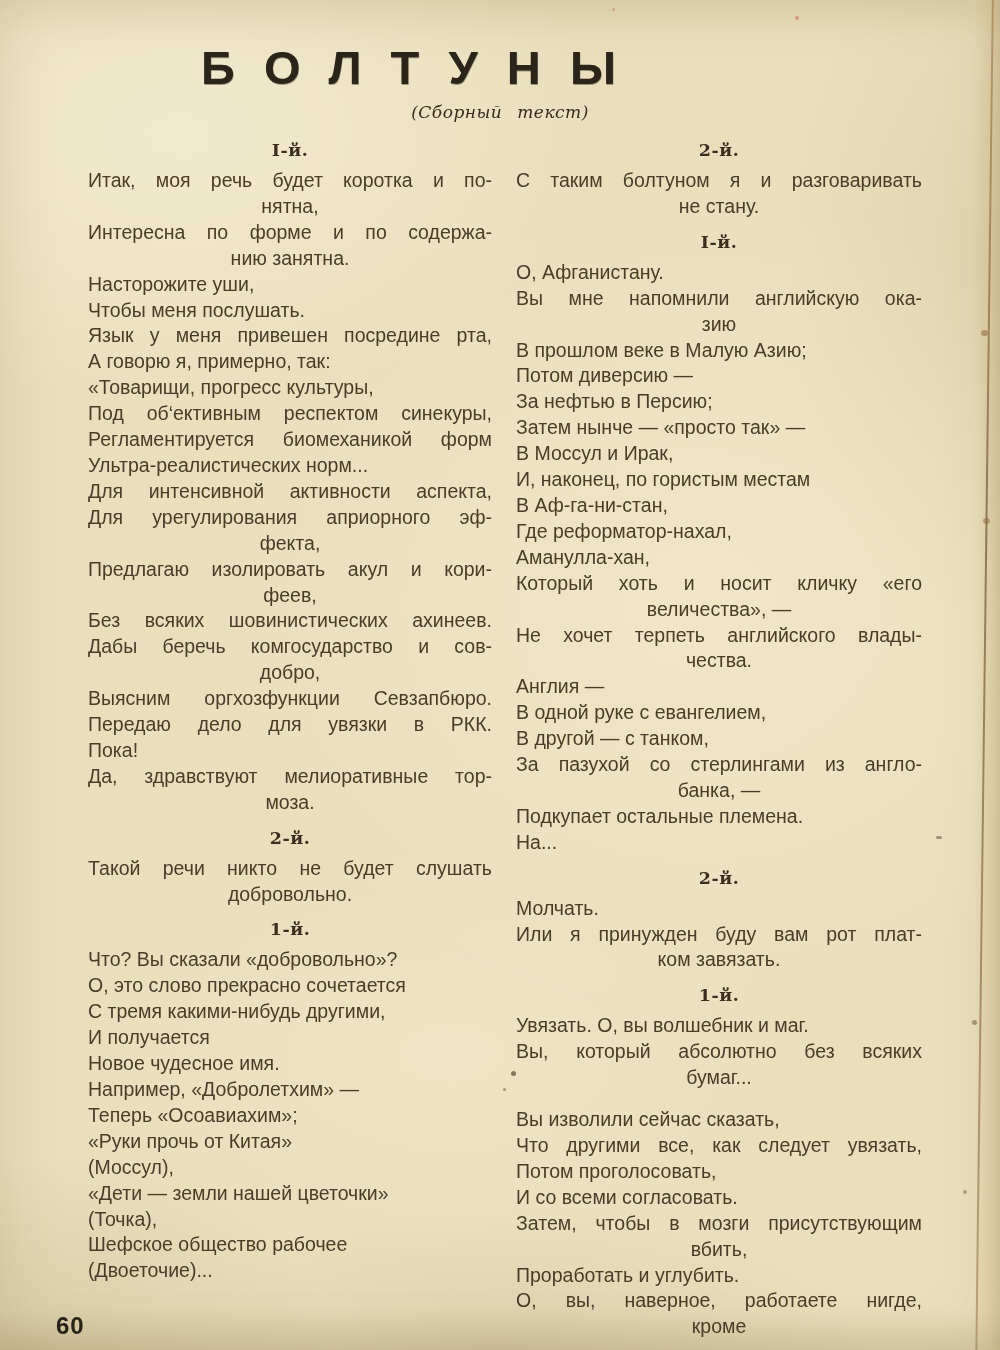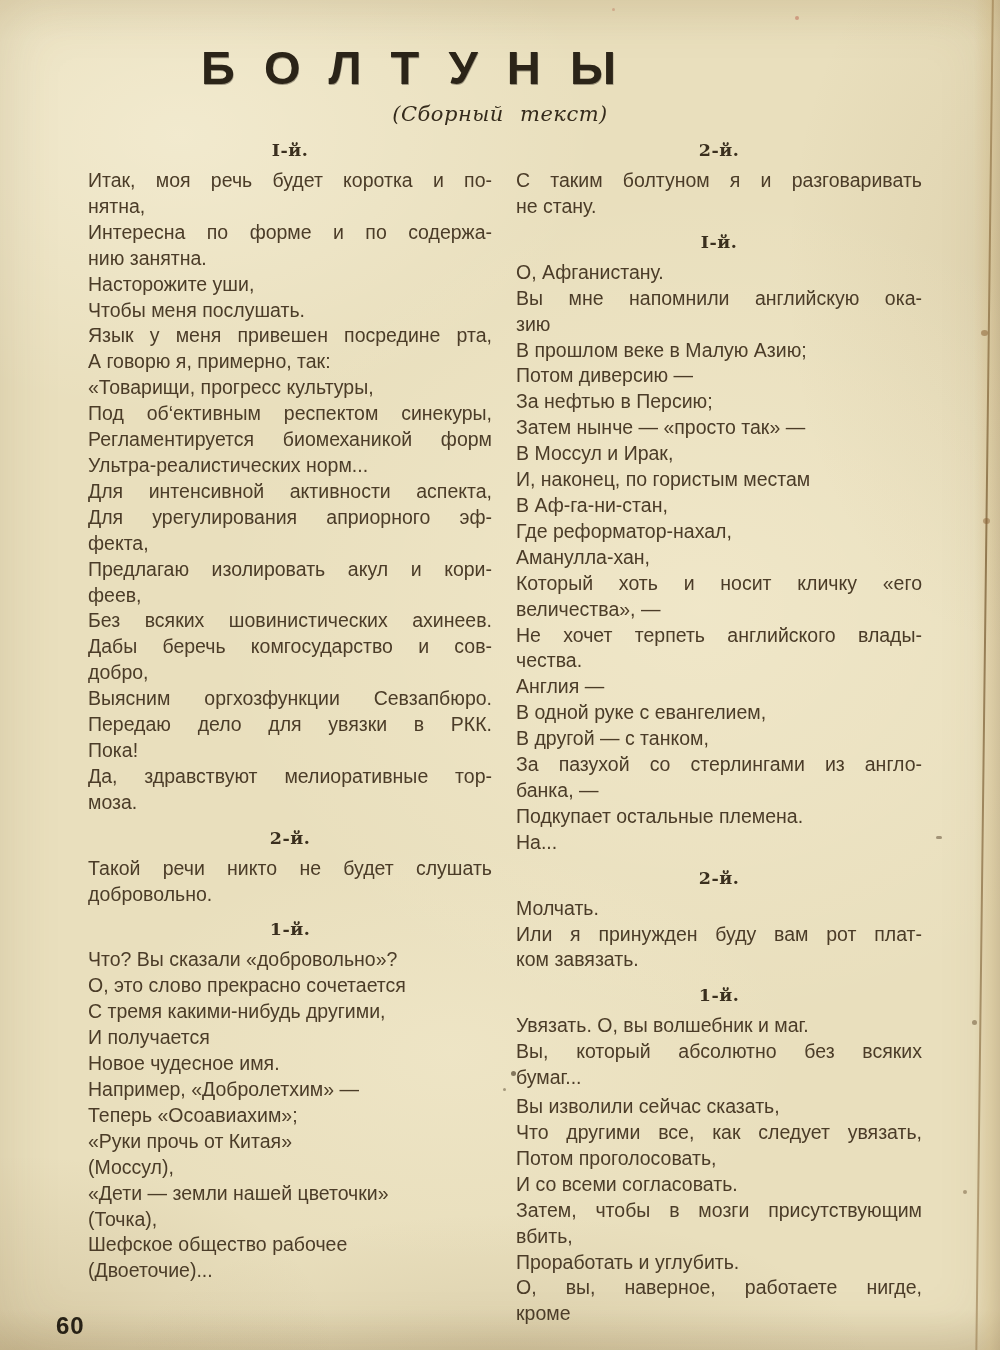--- a/index.html
+++ b/index.html
@@ -38,36 +38,36 @@
     text-align:center;
     font-size:47px; font-weight:bold;
     letter-spacing:0.62em; text-indent:0.62em;
     color:#2b2418;
     text-shadow:0.5px 0.5px 0 rgba(43,36,24,.4);
   }
   .subtitle{
     position:absolute; top:102px; left:0; width:1000px;
     text-align:center;
     font-family:"DejaVu Serif", serif; font-style:italic;
-    font-size:21px; letter-spacing:0.5px; word-spacing:9px;
+    font-size:17px; letter-spacing:0.5px; word-spacing:9px;
     color:#352b1c;
   }
   .columns{
     position:absolute; top:128px; left:88px;
     display:flex; gap:24px;
   }
   .col{ width:404px; }
   .col.right{ width:406px; }
   .line{
     font-size:19.5px; line-height:25.9px;
     white-space:nowrap;
   }
   .line.j{ white-space:normal; text-align:justify; text-align-last:justify; }
-  .line.r{ text-align:left; }
-  .line.gap{ margin-top:3px; }
+  .line.r{ text-align:center; }
+  .line.gap{ margin-top:16px; }
   .speaker{
     font-family:"DejaVu Serif", serif; font-weight:bold;
     font-size:17.5px; line-height:24px;
     text-align:center; color:#3a2f1e;
     margin:10px 0 6px 0; letter-spacing:0.5px;
   }
   .page-number{
     position:absolute; left:56px; top:1312px;
     font-size:24px; font-weight:bold; color:#272116;
     letter-spacing:1px;

